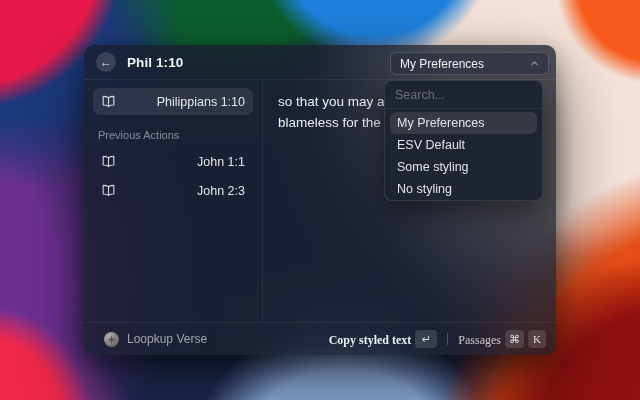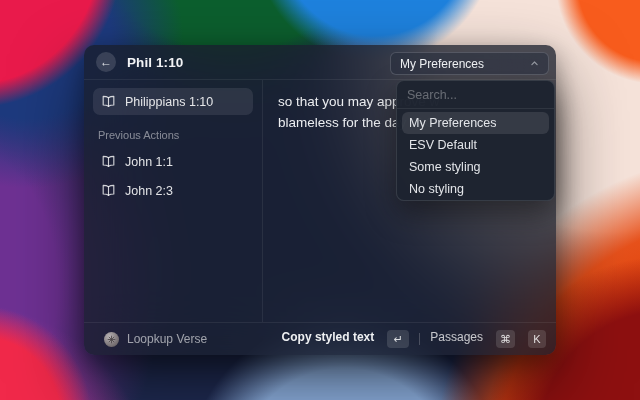--- a/index.html
+++ b/index.html
@@ -63,21 +63,21 @@
     border: 1px solid rgba(255,255,255,0.16);
     border-radius: 6px;
     display: flex; align-items: center; justify-content: space-between;
     padding: 0 9px; font-size: 12px; color: #eef0f2;
     z-index: 6;
   }
   .select .chev { display: flex; align-items: center; opacity: .65; }
 
   
   .panel {
-    position: absolute; left: 312px; top: 35px; width: 159px; height: 121px;
+    position: absolute; left: 300px; top: 35px; width: 159px; height: 121px;
     background: rgba(30,36,48,0.98);
     border: 1px solid rgba(255,255,255,0.11);
     border-radius: 8px;
     box-shadow: 0 12px 30px rgba(0,0,0,0.45);
     z-index: 5;
     display: flex; flex-direction: column;
     overflow: hidden;
   }
   .panel-search {
     height: 28px; flex: 0 0 28px;
@@ -100,21 +100,21 @@
   .sidebar { width: 178px; flex: 0 0 178px; padding: 8px 9px; }
   .vdivider { width: 1px; background: rgba(255,255,255,0.07); }
   .section-label {
     font-size: 11px; color: rgba(255,255,255,0.47);
     padding: 5px 5px 7px 5px; font-weight: 500;
   }
   .section-label.second { padding-top: 12px; }
   .row {
     height: 27px; display: flex; align-items: center; gap: 9px;
     padding: 0 8px; border-radius: 7px; margin-bottom: 2px;
-    font-size: 12.5px; color: rgba(255,255,255,0.88); cursor: default;
+    font-size: 12.5px; color: rgba(255,255,255,0.88); cursor: default; justify-content: space-between;
   }
   .row.selected { background: rgba(255,255,255,0.09); }
   .row .icon { display: flex; align-items: center; color: rgba(255,255,255,0.8); }
 
   .content { flex: 1; padding: 11px 15px; min-width: 0; }
   .verse-line {
     font-size: 13.5px; line-height: 21px; color: #eceef1;
     white-space: nowrap; overflow: hidden;
   }
 
@@ -136,21 +136,21 @@
   .action-label { font-size: 12px; color: #eef0f2; font-weight: 700; }
   .action-label.secondary { font-weight: 400; color: rgba(255,255,255,0.75); }
   .kbd {
     min-width: 18px; height: 18px; padding: 0 4px;
     background: rgba(255,255,255,0.13); border-radius: 4px;
     display: flex; align-items: center; justify-content: center;
     font-size: 11px; color: rgba(255,255,255,0.82);
   }
   .kbd.wide { min-width: 22px; }
   .fdivider { width: 1px; height: 12px; background: rgba(255,255,255,0.2); margin: 0 3px; }
-  .action-group { display: flex; align-items: flex-start; gap: 13px; cursor: default; }
+  .action-group { display: flex; align-items: flex-end; gap: 4px; cursor: default; font-family: Liberation Serif, serif; }
 </style>
 </head>
 <body>
 
 <div class="wallpaper"></div>
 
 <div class="window">
 
   <div class="header">
     <div class="back-btn">

